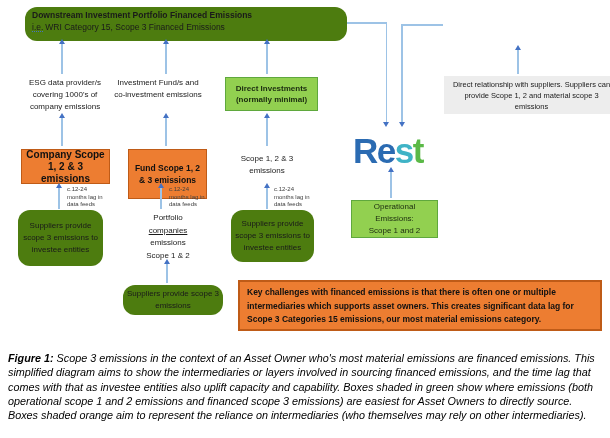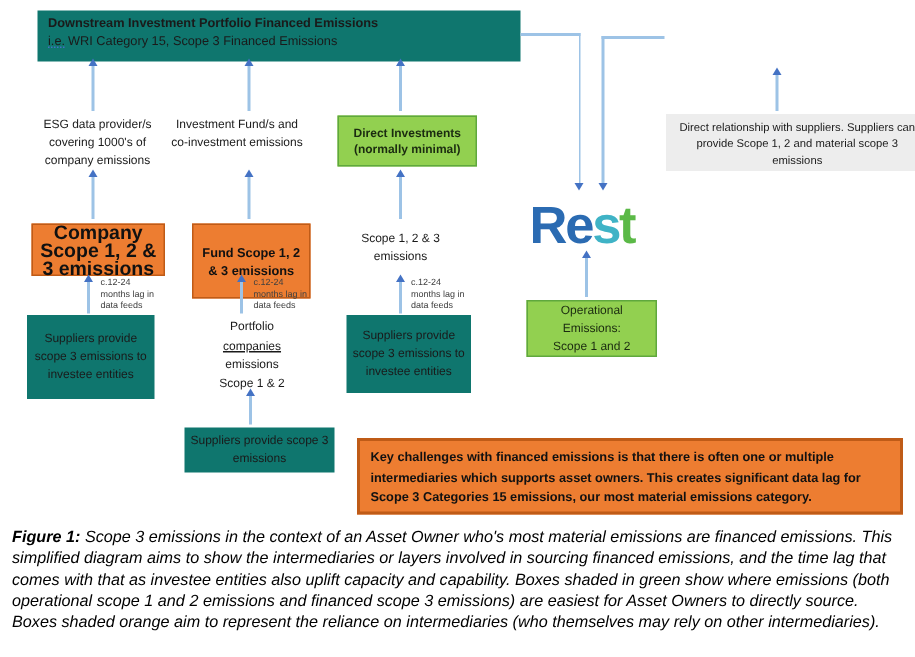--- a/index.html
+++ b/index.html
@@ -8,21 +8,21 @@
   #canvas {
     position: relative;
     width: 610px;
     height: 438px;
     background: #ffffff;
     overflow: hidden;
   }
   .abs { position: absolute; }
 
   
-  .graybox  { background: #0f766e; color: #1a1a1a; }
+  .graybox  { background: #4d7c0f; color: #1a1a1a; border-radius: 12px; }
   .graybox2 { background: #ededed; color: #1a1a1a; }
   .orangebox { background: #ed7d31; border: 1.5px solid #bf5b17; color: #111; font-weight: 700; }
   .greenbox  { background: #92d050; border: 1px solid #5fa83d; color: #1b2b10; }
 
   .hdrbox { padding: 3px 7px; font-size: 8.5px; line-height: 11.5px; }
   .hdrbox .t { font-weight: 700; }
   .ie { text-decoration: underline dotted #4472c4; margin-right: 2px; }
   .node-text { font-size: 8px; line-height: 12px; color: #1a1a1a; text-align: center; }
   .flexc { display: flex; align-items: center; justify-content: center; }
 
@@ -74,21 +74,21 @@
   <div class="arr-up" style="left:266px; top:44px; height:30px;"></div>
 
   <div class="abs node-text" style="left:18px; top:77px; width:94px;">ESG data provider/s covering 1000's of company emissions</div>
   <div class="abs node-text" style="left:111px; top:77px; width:94px;">Investment Fund/s and co-investment emissions</div>
   <div class="abs greenbox flexc" style="left:225px; top:77px; width:93px; height:34px; font-size:8px; line-height:11px; font-weight:700; text-align:center; padding:2px;">Direct Investments (normally minimal)</div>
 
   <div class="arr-up" style="left:61px;  top:118px; height:28px;"></div>
   <div class="arr-up" style="left:165px; top:118px; height:28px;"></div>
   <div class="arr-up" style="left:266px; top:118px; height:28px;"></div>
 
-  <div class="abs orangebox flexc" style="left:21px; top:149px; width:89px; height:35px; font-size:13px; line-height:12px; text-align:center; padding:2px;">Company Scope 1, 2 &amp; 3 emissions</div>
+  <div class="abs orangebox flexc" style="left:21px; top:149px; width:89px; height:35px; font-size:10px; line-height:12px; text-align:center; padding:2px;">Company Scope 1, 2 &amp; 3 emissions</div>
   <div class="abs orangebox flexc" style="left:128px; top:149px; width:79px; height:50px; font-size:8.5px; line-height:12px; text-align:center; padding:2px;">Fund Scope 1, 2 &amp; 3 emissions</div>
   <div class="abs node-text" style="left:230px; top:153px; width:74px;">Scope 1, 2 &amp; 3 emissions</div>
 
   <div class="arr-up" style="left:58px;  top:188px; height:21px;"></div>
   <div class="arr-up" style="left:160px; top:188px; height:21px;"></div>
   <div class="arr-up" style="left:266px; top:188px; height:21px;"></div>
 
   <div class="abs lag" style="left:67px; top:186px; width:40px;">c.12-24 months lag in data feeds</div>
   <div class="abs lag" style="left:169px; top:186px; width:40px;">c.12-24 months lag in data feeds</div>
   <div class="abs lag" style="left:274px; top:186px; width:40px;">c.12-24 months lag in data feeds</div>
@@ -116,20 +116,20 @@
   <div class="abs logo" style="left:353px; top:133px;"><span class="l-blue">R</span><span class="l-blue">e</span><span class="l-teal">s</span><span class="l-green">t</span></div>
 
   <div class="arr-up" style="left:390px; top:172px; height:26px;"></div>
 
   <div class="abs greenbox flexc" style="left:351px; top:200px; width:87px; height:38px; font-size:8px; line-height:12px; text-align:center; padding:2px 13px;">Operational Emissions: Scope 1 and 2</div>
 
   <div class="arr-up" style="left:517px; top:50px; height:24px;"></div>
 
   <div class="abs graybox2 flexc" style="left:444px; top:76px; width:175px; height:38px; font-size:7.5px; line-height:11px; text-align:center; padding:2px 4px;">Direct relationship with suppliers. Suppliers can provide Scope 1, 2 and material scope 3 emissions</div>
 
-  <div class="abs orangebox keybox" style="left:238px; top:280px; width:364px; height:51px; border-width:2px;margin-top:12px;">Key challenges with financed emissions is that there is often one or multiple intermediaries which supports asset owners. This creates significant data lag for Scope 3 Categories 15 emissions, our most material emissions category.</div>
+  <div class="abs orangebox keybox" style="left:238px; top:280px; width:364px; height:51px; border-width:2px;">Key challenges with financed emissions is that there is often one or multiple intermediaries which supports asset owners. This creates significant data lag for Scope 3 Categories 15 emissions, our most material emissions category.</div>
 
   <div class="abs caption" style="left:8px; top:351px; width:597px;">
     <span class="lbl">Figure 1:</span>
     <span>Scope 3 emissions in the context of an Asset Owner who's most material emissions are financed emissions. This simplified diagram aims to show the intermediaries or layers involved in sourcing financed emissions, and the time lag that comes with that as investee entities also uplift capacity and capability. Boxes shaded in green show where emissions (both operational scope 1 and 2 emissions and financed scope 3 emissions) are easiest for Asset Owners to directly source. Boxes shaded orange aim to represent the reliance on intermediaries (who themselves may rely on other intermediaries).</span>
   </div>
 
 </div>
 
 </body></html>

